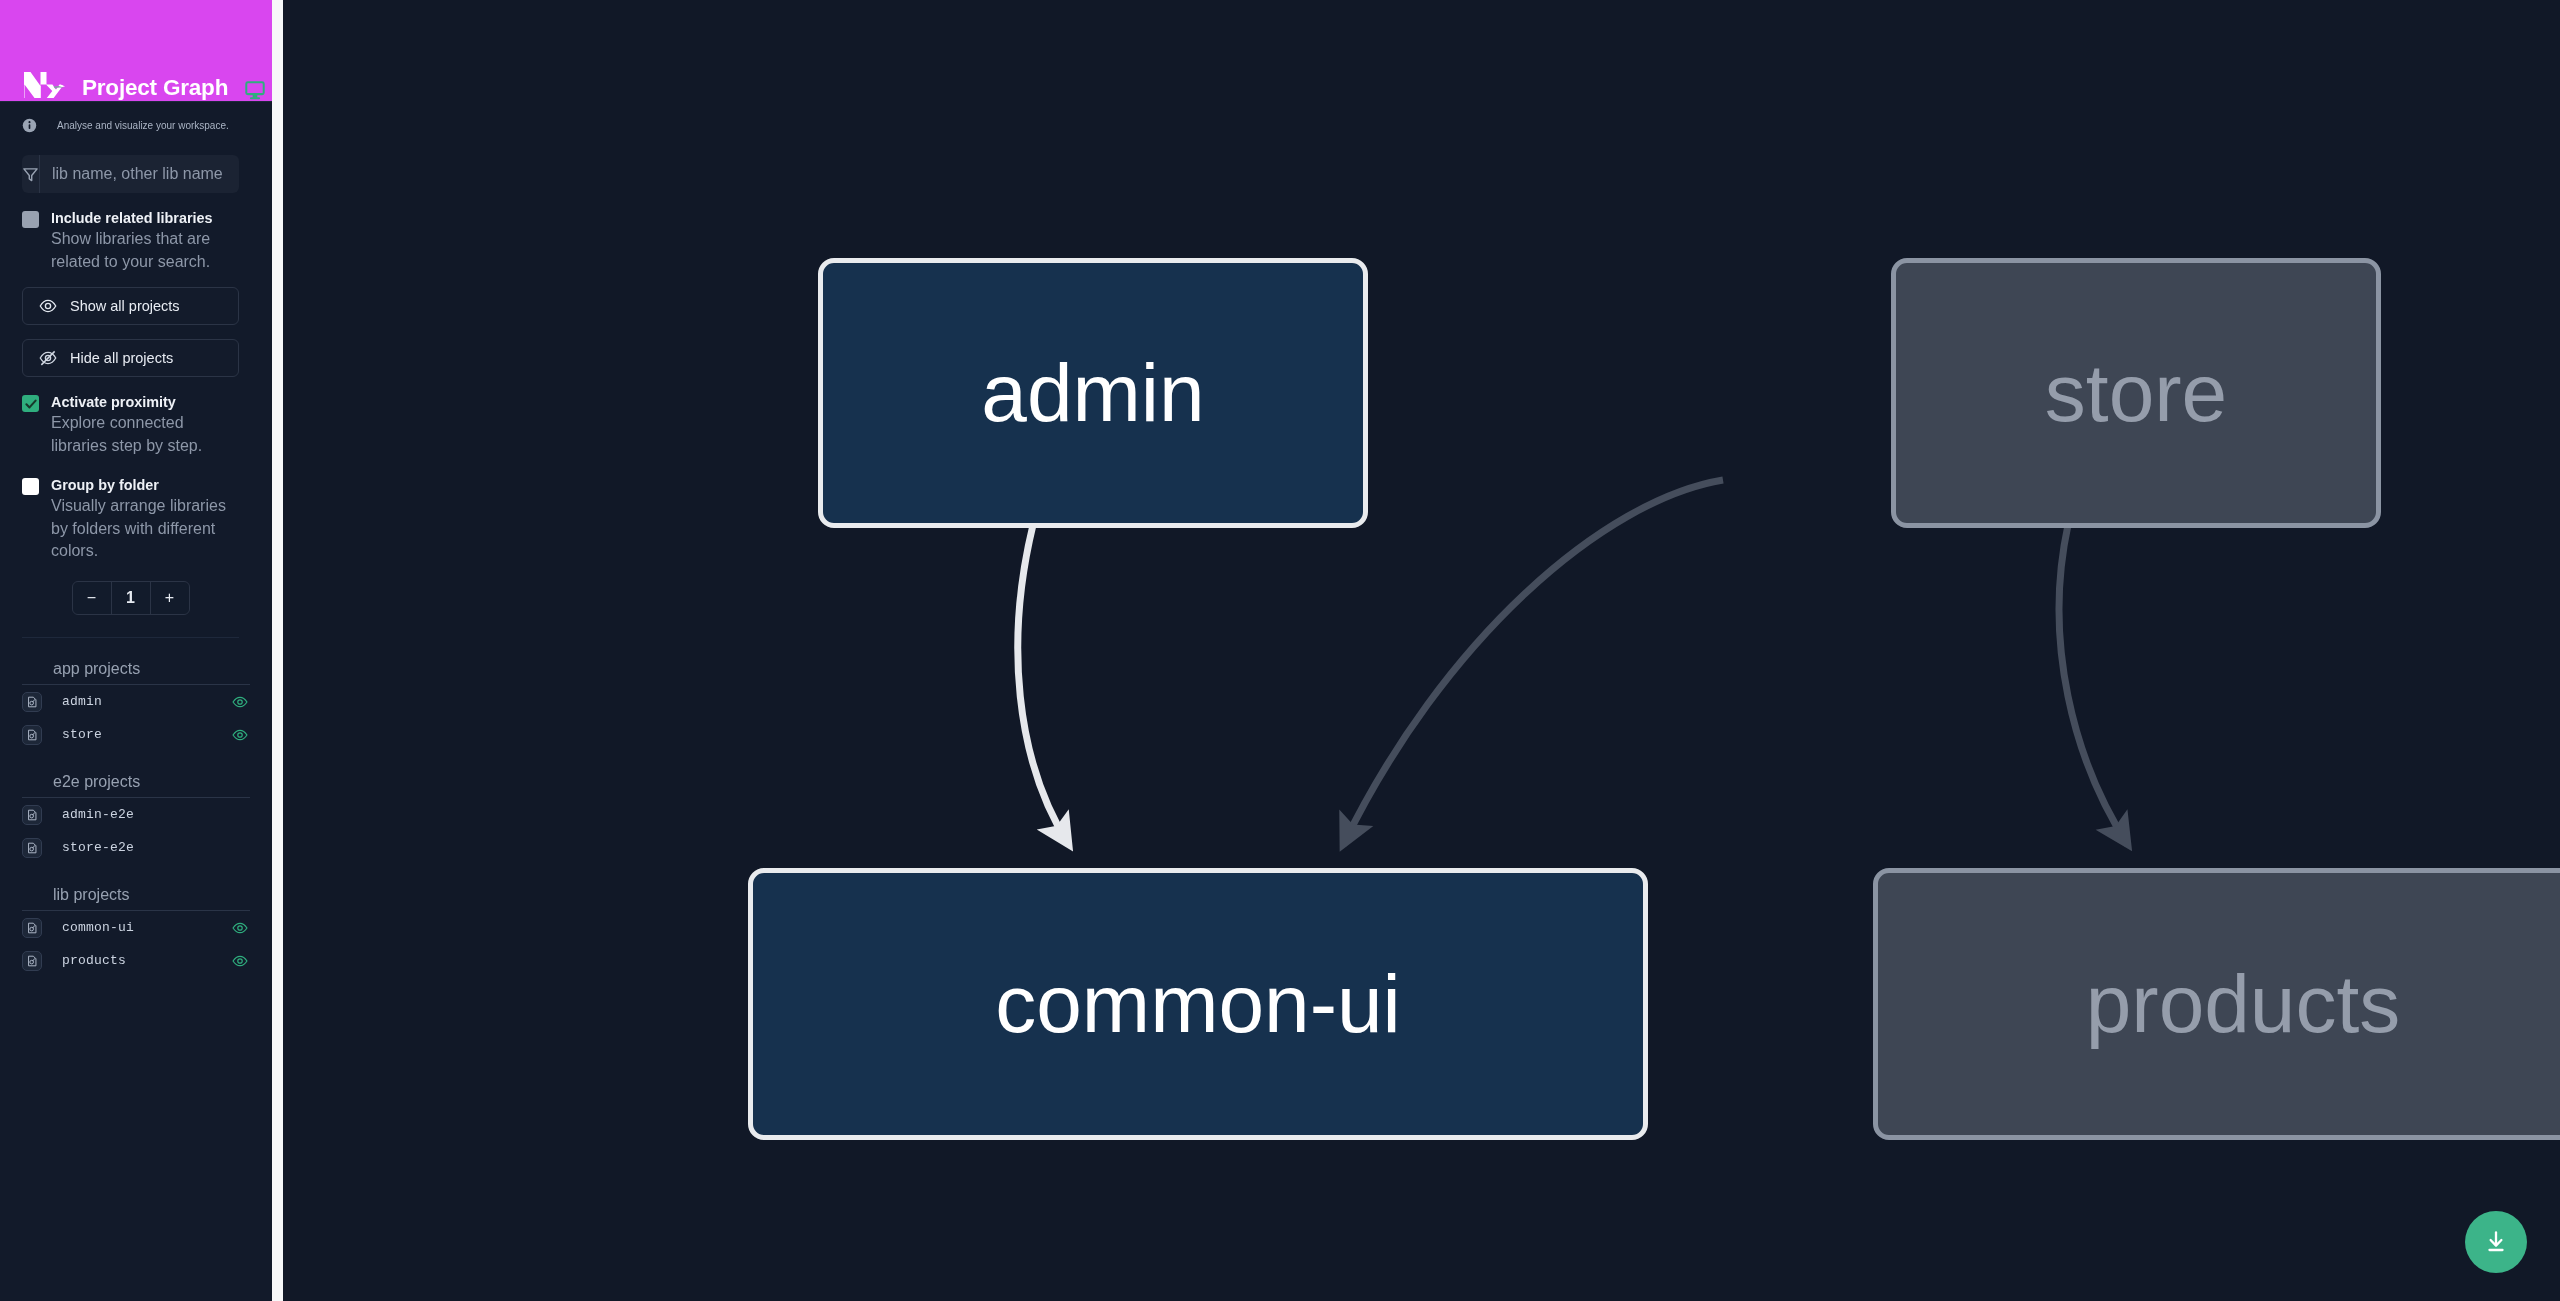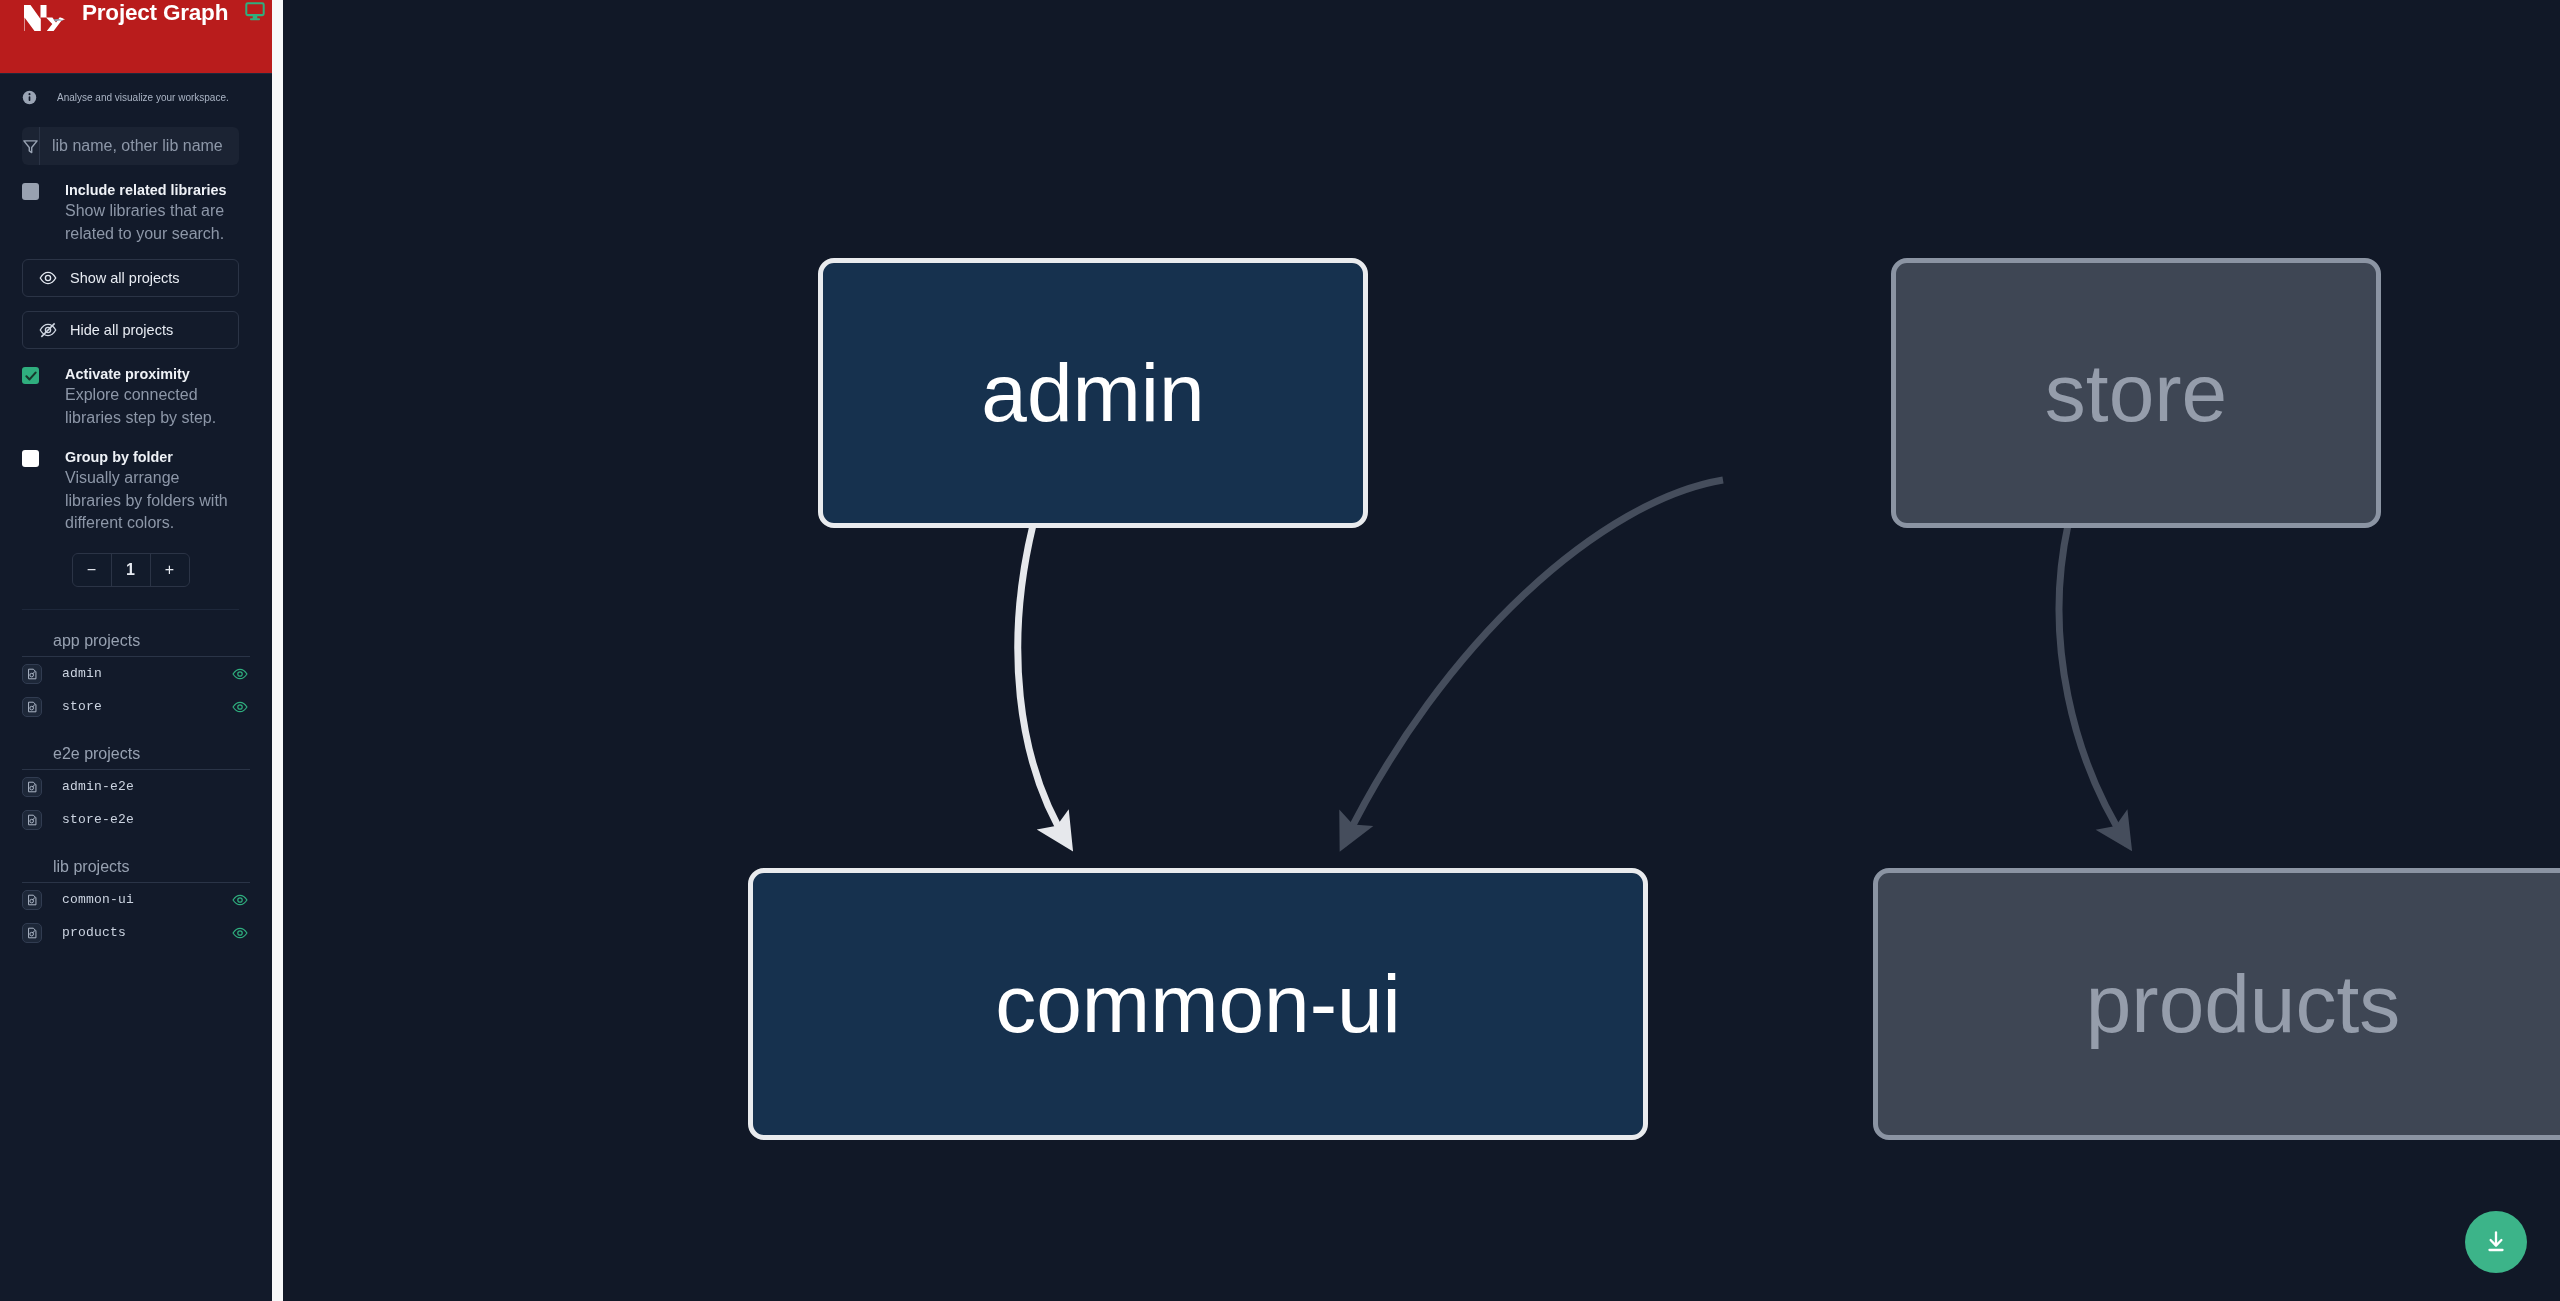--- a/index.html
+++ b/index.html
@@ -14,26 +14,26 @@
   
   #sidebar {
     position: relative;
     width: 272px; height: 1301px;
     background: #121a2a;
     display: flex; flex-direction: column;
     flex: 0 0 272px;
     overflow: hidden;
   }
   .sb-header {
-    height: 74px;
-    display: flex; align-items: flex-start;
+    height: 102px;
+    display: flex; align-items: flex-end;
     padding: 0 22px;
     gap: 16px;
     border-bottom: 1px solid #1e283b;
-    background: #b91c1c;
+    background: #d946ef;
   }
   .nx-logo { width: 44px; height: 34px; flex: 0 0 44px; display:block; }
   .app-title {
     color: #ffffff;
     font-size: 22.5px;
     font-weight: 700;
     letter-spacing: -0.2px;
     white-space: nowrap;
   }
   .monitor-icon { width: 22px; height: 22px; flex: 0 0 22px; }
@@ -62,21 +62,21 @@
   .funnel-icon { width: 17px; height: 17px; }
   .search-input {
     flex: 1; border: 0; outline: 0; background: transparent;
     color: #cfd6e2;
     font-family: "Liberation Sans", sans-serif;
     font-size: 16px;
     padding: 0 12px;
   }
   .search-input::placeholder { color: #8d97a8; }
 
-  .check-row { display: flex; gap: 26px; margin-top: 16px; }
+  .check-row { display: flex; gap: 12px; margin-top: 16px; }
   .cbox {
     width: 17px; height: 17px; flex: 0 0 17px; margin-top: 2px;
     border-radius: 3px;
     display: flex; align-items: center; justify-content: center;
   }
   .cbox.grey { background: #98a1b0; }
   .cbox.white { background: #ffffff; }
   .cbox.green { background: #2fae7e; }
   .cbox svg { width: 14px; height: 14px; }
   .check-texts { flex: 1; }

